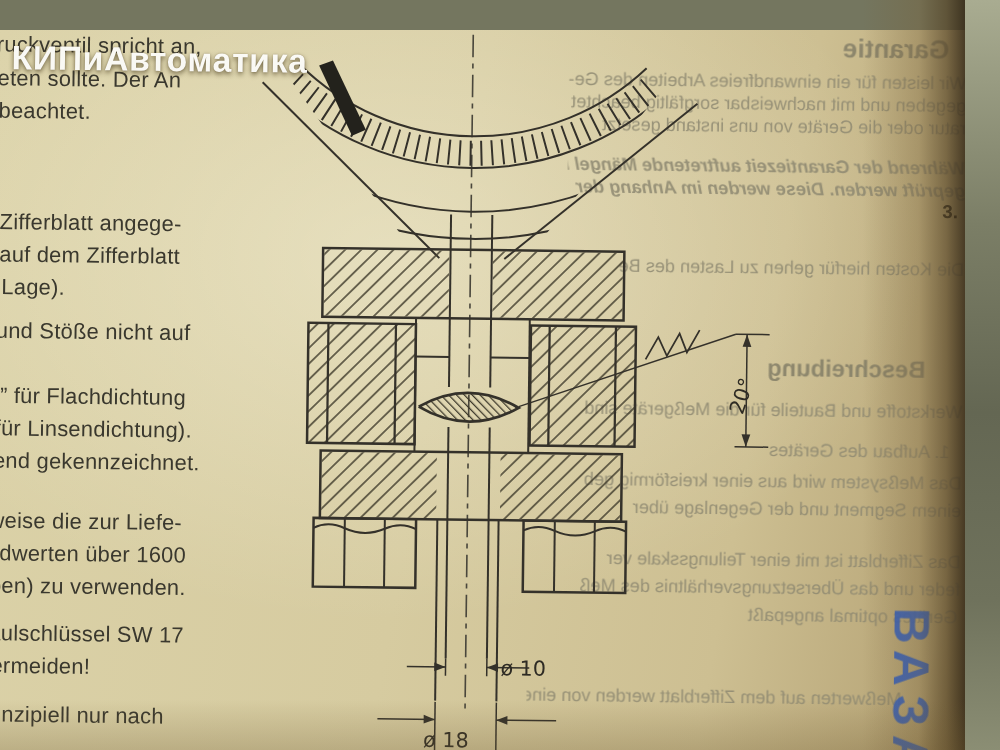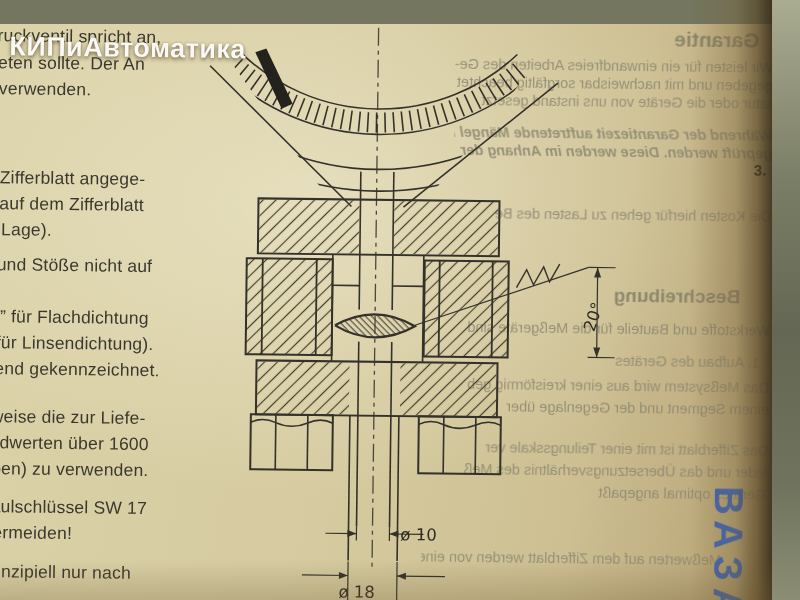--- a/index.html
+++ b/index.html
@@ -34,21 +34,21 @@
   svg.draw text{font-family:"DejaVu Sans","Liberation Sans",sans-serif;font-size:16.5px;fill:#2e2b24}
 </style>
 </head>
 <body>
 
 <div class="page">
   <div class="content">
 
     <div class="ln" style="left:-6px;top:6px">ruckventil spricht an,</div>
     <div class="ln" style="left:-5px;top:33px">eten sollte. Der An</div>
-    <div class="ln" style="left:-4px;top:59px">verwenden.</div>
+    <div class="ln" style="left:-4px;top:59px">beachtet.</div>
     <div class="ln" style="left:-2px;top:148px">Zifferblatt angege-</div>
     <div class="ln" style="left:-2px;top:174px">auf dem Zifferblatt</div>
     <div class="ln" style="left:0px;top:200px">Lage).</div>
     <div class="ln" style="left:-4px;top:235px">und Stöße nicht auf</div>
     <div class="ln" style="left:-10px;top:287px">2” für Flachdichtung</div>
     <div class="ln" style="left:-4px;top:313px">für Linsendichtung).</div>
     <div class="ln" style="left:-5px;top:339px">end gekennzeichnet.</div>
     <div class="ln" style="left:-8px;top:387px">weise die zur Liefe-</div>
     <div class="ln" style="left:-9px;top:413px">ndwerten über 1600</div>
     <div class="ln" style="left:-7px;top:439px">ben) zu verwenden.</div>

